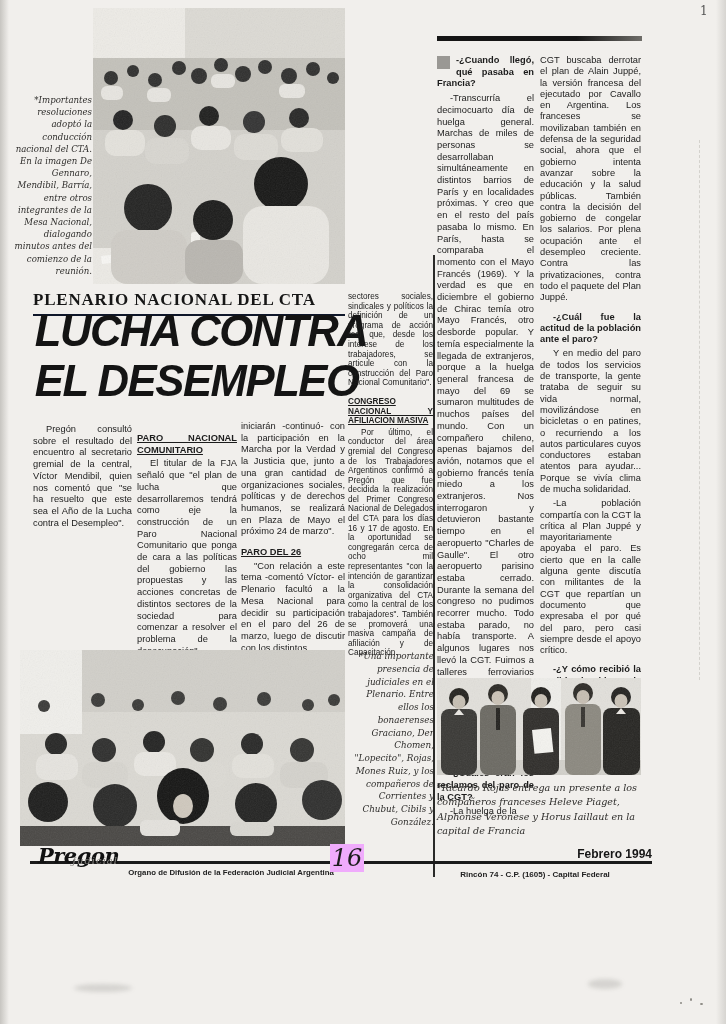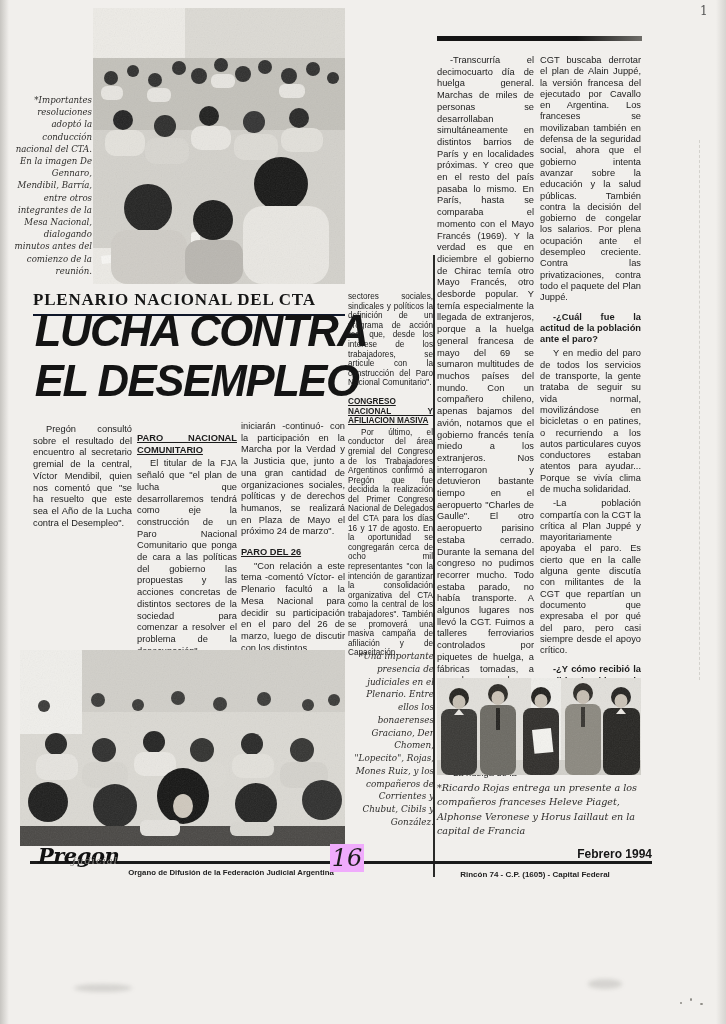--- a/index.html
+++ b/index.html
@@ -231,20 +231,23 @@
     <rect x="210" y="172" width="44" height="14" rx="6" fill="#d9d7d1"></rect>
     <rect width="325" height="196" filter="url(#g2)" opacity="0.12"></rect>
   </svg>
 </div>
 
 <div class="abs vrule"></div>
 
 <div class="abs int-topbar"></div>
 
 <div class="abs col ca">
+  <p class="q noind" style="margin-top:0">
+    <span class="sq"></span><span>-¿Cuando llegó, qué pasaba en Francia?</span>
+  </p>
   <p>-Transcurría el decimocuarto día de huelga general. Marchas de miles de personas se desarrollaban simultáneamente en distintos barrios de París y en localidades próximas. Y creo que en el resto del país pasaba lo mismo. En París, hasta se comparaba el momento con el Mayo Francés (1969). Y la verdad es que en diciembre el gobierno de Chirac temía otro Mayo Francés, otro desborde popular. Y temía especialmente la llegada de extranjeros, porque a la huelga general francesa de mayo del 69 se sumaron multitudes de muchos países del mundo. Con un compañero chileno, apenas bajamos del avión, notamos que el gobierno francés tenía miedo a los extranjeros. Nos interrogaron y detuvieron bastante tiempo en el aeropuerto "Charles de Gaulle". El otro aeropuerto parisino estaba cerrado. Durante la semana del congreso no pudimos recorrer mucho. Todo estaba parado, no había transporte. A algunos lugares nos llevó la CGT. Fuimos a talleres ferroviarios controlados por piquetes de huelga, a fábricas tomadas, a escuelas cerradas y con los maestros hablando con los padres.</p>
   <p class="q">-¿Cuáles eran los reclamos del paro de la CGT?</p>
   <p>-La huelga de la</p>
 </div>
 
 <div class="abs col cb">
   <p class="noind">CGT buscaba derrotar el plan de Alain Juppé, la versión francesa del ejecutado por Cavallo en Argentina. Los franceses se movilizaban también en defensa de la seguridad social, ahora que el gobierno intenta avanzar sobre la educación y la salud públicas. También contra la decisión del gobierno de congelar los salarios. Por plena ocupación ante el desempleo creciente. Contra las privatizaciones, contra todo el paquete del Plan Juppé.</p>
   <p class="q">-¿Cuál fue la actitud de la población ante el paro?</p>
   <p>Y en medio del paro de todos los servicios de transporte, la gente trataba de seguir su vida normal, movilizándose en bicicletas o en patines, o recurriendo a los autos particulares cuyos conductores estaban atentos para ayudar... Porque se vivía clima de mucha solidaridad.</p>
   <p>-La población compartía con la CGT la crítica al Plan Juppé y mayoritariamente apoyaba el paro. Es cierto que en la calle alguna gente discutía con militantes de la CGT que repartían un documento que expresaba el por qué del paro, pero casi siempre desde el apoyo crítico.</p>

